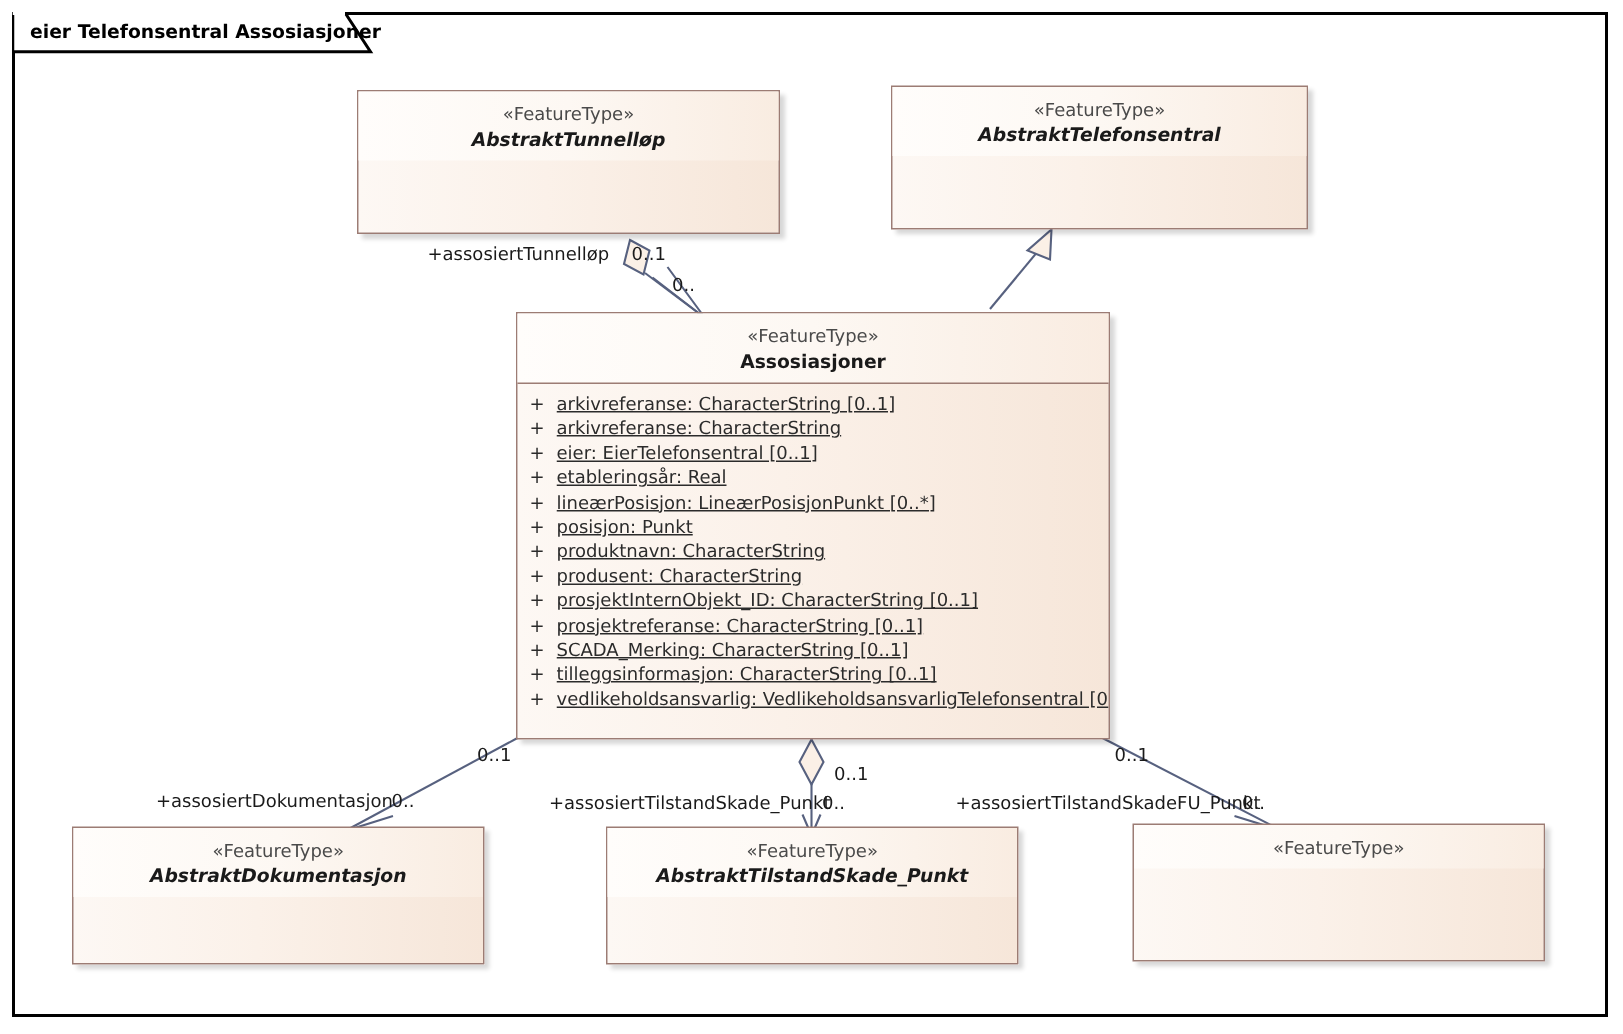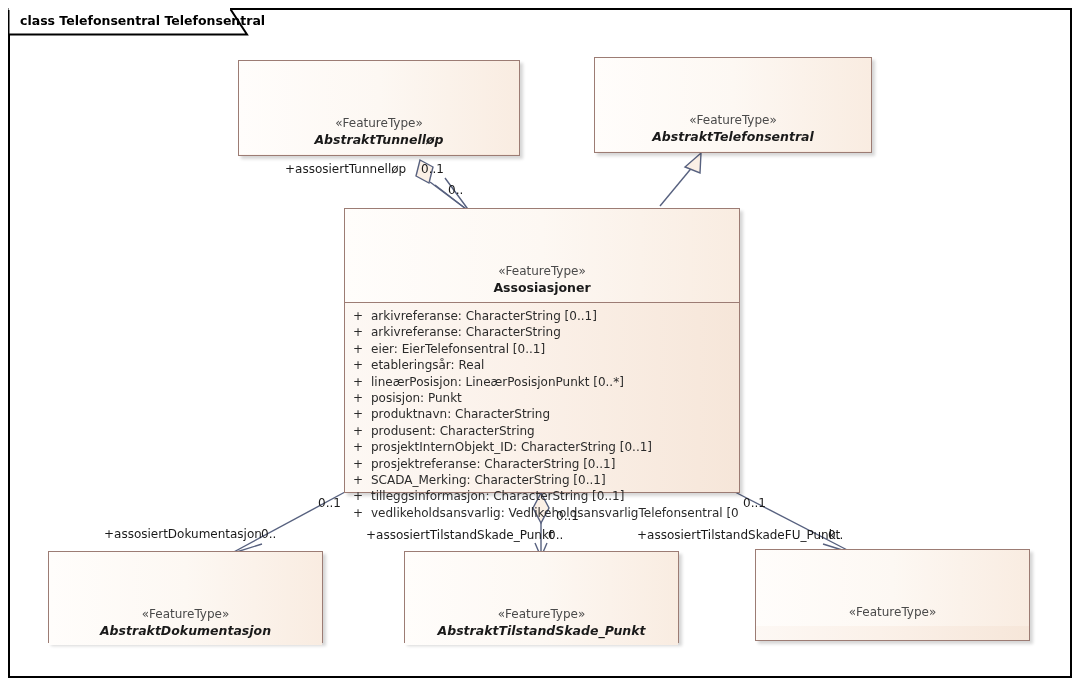--- a/index.html
+++ b/index.html
@@ -63,21 +63,20 @@
     background: linear-gradient(to right, #fffdfb 0%, #fdf8f3 50%, #f9ece1 100%);
   }
   .uml-class.with-attrs .uml-head {
     border-bottom: 1px solid #9c7c74;
   }
   .stereo {
     font-size: 12px;
     color: #4a4a4a;
     line-height: 16px;
     white-space: nowrap;
-    margin-top: 47px;
   }
   .cname {
     font-size: 12.5px;
     color: #1a1a1a;
     font-weight: bold;
     line-height: 17px;
     white-space: nowrap;
   }
   .cname.abstract { font-style: italic; }
 
@@ -94,21 +93,21 @@
     color: #2b2b2b;
     white-space: nowrap;
     overflow: hidden;
   }
   .attr-vis {
     width: 26px;
     flex: 0 0 26px;
     text-align: center;
     color: #2b2b2b;
   }
-  .attr-text { flex: 1 1 auto; overflow: hidden; }
+  .attr-text { flex: 1 1 auto; overflow: hidden; text-decoration: underline; }
 
   
   .conn-label {
     position: absolute;
     font-size: 12px;
     color: #1a1a1a;
     white-space: nowrap;
     z-index: 4;
   }
 
@@ -128,21 +127,21 @@
 <body>
 
 <div id="diagram-root">
 
   <div class="frame-border"></div>
 
   <svg class="frame-tab-shape" width="250" height="30" viewBox="0 0 250 30">
     <path d="M0.5 0.5 L 222 0.5 L 239 26.5 L 0.5 26.5 Z" fill="#ffffff" stroke="#000000" stroke-width="2"></path>
     <path d="M0.5 0.5 L 222 0.5" stroke="#ffffff" stroke-width="3"></path>
   </svg>
-  <div class="frame-tab-label">class Telefonsentral Telefonsentral</div>
+  <div class="frame-tab-label">eier Telefonsentral Assosiasjoner</div>
 
   <svg class="links">
     
     <g>
       <path class="lk" d="M 430 182 L 470 212"></path>
       <path class="diamond" d="M 420 160 L 433 167 L 429 183 L 416 176 Z"></path>
 
       <path class="lk" d="M 470 212 L 435 185 M 470 212 L 445 178"></path>
     </g>
 

